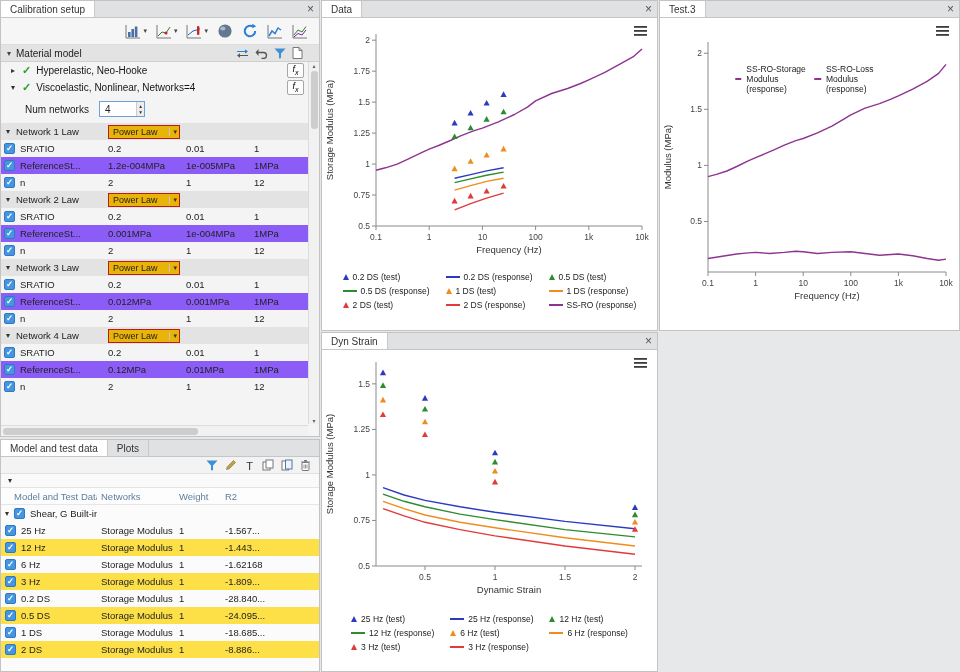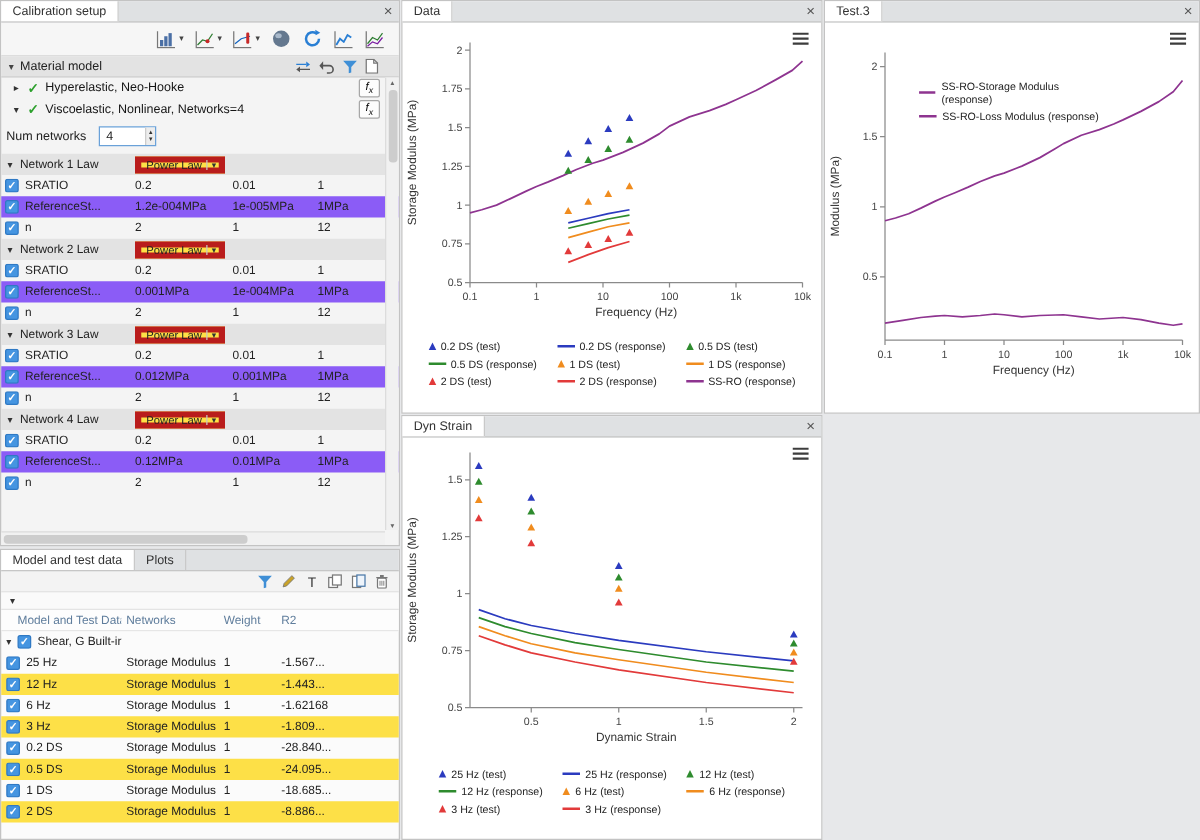--- a/index.html
+++ b/index.html
@@ -27,36 +27,36 @@
 .sh-icons{position:absolute;right:16px;display:flex;gap:6px;align-items:center}
 .sh-icons button{background:none;border:none;padding:0;display:flex}
 
 .model-row{height:17px;display:flex;align-items:center;gap:5px;padding-left:8px;position:relative}
 .expander{font-size:8px;color:#333;width:8px;text-align:center}
 .gcheck{color:#2ca02c;font-weight:bold;font-size:11px}
 .model-label{font-weight:normal;color:#151515;font-size:10px}
 .fx-btn{position:absolute;right:15px;top:1px;width:17px;height:15px;font-size:9px;border:1px solid #a7a7a7;background:#fdfdfd;border-radius:2px;padding:0;font-family:"Liberation Serif",serif;font-style:italic;line-height:1}
 .fx-btn sub{font-size:7px}
 
-.numnet-row{height:22px;display:flex;align-items:center;gap:10px;padding-left:4px;margin-top:2px}
+.numnet-row{height:22px;display:flex;align-items:center;gap:10px;padding-left:24px;margin-top:2px}
 .spinbox{display:inline-flex;align-items:center;border:1px solid #6aa1d8;background:#fff;height:16px;width:46px;justify-content:space-between;padding-left:5px}
 .spin-btns{display:flex;flex-direction:column;font-size:5.5px;line-height:1.1;color:#333;background:#ededed;border-left:1px solid #ccc;height:100%;justify-content:center;padding:0 2px}
 
 .ptable{margin-top:3px;font-size:9.5px}
 .prow{display:grid;grid-template-columns:104px 78px 68px 58px;height:17px;align-items:center}
 .prow .cell{padding:0 3px;overflow:hidden;white-space:nowrap}
 .phead{height:17px;border-bottom:1px solid #e2e2e2;background:#fafafa}
 .phead .cell{text-align:center;color:#5f7d9c}
 .prow.stripe{background:#8b5cf6}
 .prow.group{background:#e3e3e3}
 .gname{display:flex;align-items:center;gap:4px;padding-left:13px}
 .pname{display:flex;align-items:center;gap:5px;padding-left:26px}
 .cb{width:11px;height:11px;min-width:11px;background:#4595e1;border:1px solid #2f79c4;border-radius:2px;display:inline-flex;align-items:center;justify-content:center}
 .cb::after{content:"\2713";color:#fff;font-size:8.5px;font-weight:bold;line-height:1}
-.dropdown{width:72px;height:14px;border:5px solid #b91c1c;background:#fde047;display:flex;align-items:center;justify-content:space-between;padding:0 2px 0 4px;font-size:9px}
+.dropdown{width:72px;height:14px;border:1px solid #b91c1c;background:#eab308;display:flex;align-items:center;justify-content:space-between;padding:0 2px 0 4px;font-size:9px}
 .dd-caret{font-size:7px;color:#333;border-left:1px solid #c5c5c5;padding-left:3px}
 
 .vscroll{position:absolute;right:0;top:61px;bottom:12px;width:11px;background:#f1f1f1;border-left:1px solid #dcdcdc;display:flex;flex-direction:column;align-items:center;font-size:6px;color:#666}
 .vscroll .sb-thumb{width:7px;height:58px;background:#cdcdcd;border-radius:3px;margin-top:2px}
 .vscroll .down{margin-top:auto}
 .hscroll{position:absolute;left:0;right:11px;bottom:0;height:11px;background:#f1f1f1;border-top:1px solid #dcdcdc}
 .hscroll .hthumb{position:absolute;left:2px;top:2px;width:195px;height:7px;background:#cdcdcd;border-radius:3px}
 
 #mtd-toolbar{height:17px;display:flex;justify-content:flex-end;align-items:center;gap:7px;padding-right:8px;background:#f3f3f3;border-bottom:1px solid #e0e0e0}
 #mtd-toolbar button{border:none;background:none;padding:0;display:flex}
@@ -75,21 +75,21 @@
 .chart-body{position:relative}
 .chart-svg{display:block}
 .chart-svg text{font-family:"Liberation Sans",sans-serif}
 .chart-svg text.tick{font-size:8.5px;fill:#444}
 .chart-svg text.alabel{font-size:9.5px;fill:#333}
 .hamburger{position:absolute;top:8px;right:10px;display:flex}
 .legend{display:grid;grid-template-columns:auto auto auto;justify-content:center;column-gap:16px;row-gap:4px;font-size:8.5px;color:#222;margin-top:16px}
 .litem{display:flex;align-items:center;gap:4px}
 .mline{width:14px;height:2px;display:inline-block}
 .mtri{width:0;height:0;border-left:3.5px solid transparent;border-right:3.5px solid transparent;border-bottom:6px solid #000;display:inline-block}
-.legend-vertical{position:absolute;top:46px;left:50%;transform:translateX(-50%);display:flex;flex-direction:column;gap:4px;font-size:8.5px;background:transparent}
+.legend-vertical{position:absolute;top:46px;left:50%;transform:translateX(-50%);display:flex;flex-direction:row;gap:4px;font-size:8.5px;background:transparent}
 .legend-vertical .litem{gap:5px}
 </style>
 </head>
 <body>
 
 <div class="app">
 
   <section class="panel" id="calib-panel">
     <div class="tabbar">
       <div class="tab active">

